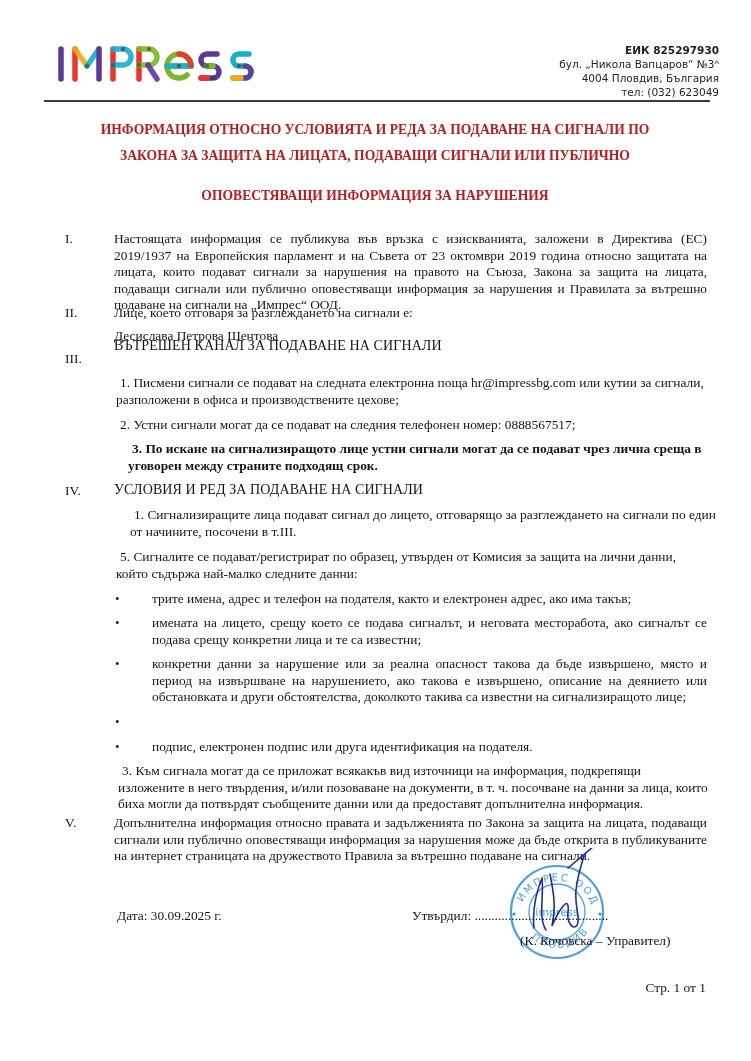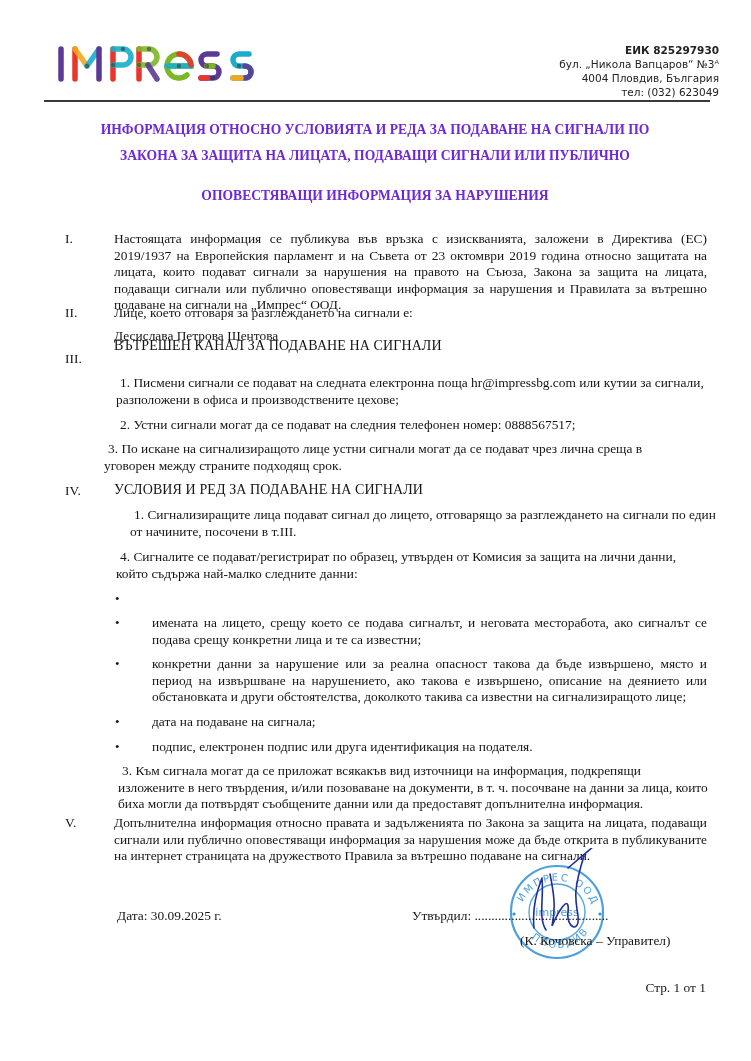--- a/index.html
+++ b/index.html
@@ -8,21 +8,21 @@
 
   
   .logo { position: absolute; left: 55px; top: 44px; width: 210px; height: 40px; }
   .company { position: absolute; right: 32px; top: 43px; text-align: right;
     font-family: "DejaVu Sans", sans-serif; font-size: 10.5px; line-height: 14px; color: #222; }
   .company .eik { font-weight: bold; }
   .header-rule { position: absolute; left: 44px; top: 100px; width: 666px; height: 2px; background: #3a3a3a; }
 
   
   .title { position: absolute; left: 60px; width: 630px; top: 118px; text-align: center;
-    font-family: "Liberation Serif", serif; font-weight: bold; font-size: 13.6px; line-height: 24px; color: #6d28d9; }
+    font-family: "Liberation Serif", serif; font-weight: bold; font-size: 13.6px; line-height: 24px; color: #b91c1c; }
 
   
   .serif { font-family: "Liberation Serif", serif; font-size: 13.4px; color: #151515; }
   .roman { position: absolute; left: 65px; }
   .txt { position: absolute; left: 114px; width: 593px; line-height: 16.5px; }
   .justify { text-align: justify; text-align-last: left; }
   .heading { font-size: 14px; letter-spacing: 0.1px; }
   .sub { position: absolute; left: 114px; width: 593px; line-height: 16.5px; text-indent: 4px; }
   .bullet-dot { position: absolute; left: 115px; font-size: 13px; }
   .bullet-txt { position: absolute; left: 152px; width: 555px; line-height: 16.5px; }
@@ -96,37 +96,37 @@
   <div class="serif txt justify" style="top:231px">Настоящата информация се публикува във връзка с изискванията, заложени в Директива (ЕС) 2019/1937 на Европейския парламент и на Съвета от 23 октомври 2019 година относно защитата на лицата, които подават сигнали за нарушения на правото на Съюза, Закона за защита на лицата, подаващи сигнали или публично оповестяващи информация за нарушения и Правилата за вътрешно подаване на сигнали на „Импрес“ ООД.</div>
 
   <div class="serif roman" style="top:305px">II.</div>
   <div class="serif txt" style="top:305px">Лице, което отговаря за разглеждането на сигнали е:</div>
   <div class="serif txt" style="top:328px">Десислава Петрова Шентова</div>
 
   <div class="serif roman" style="top:351px">III.</div>
   <div class="serif txt heading" style="top:338px">ВЪТРЕШЕН КАНАЛ ЗА ПОДАВАНЕ НА СИГНАЛИ</div>
   <div class="serif sub" style="top:375px; left:116px; width:590px;">1. Писмени сигнали се подават на следната електронна поща hr@impressbg.com или кутии за сигнали, разположени в офиса и производствените цехове;</div>
   <div class="serif sub" style="top:417px; left:116px;">2. Устни сигнали могат да се подават на следния телефонен номер: 0888567517;</div>
-  <div class="serif sub" style="top:441px; left:104px; width:590px;">3. По искане на сигнализиращото лице устни сигнали могат да се подават чрез лична среща в уговорен между страните подходящ срок.</div>
+  <div class="serif sub" style="top:441px; left:128px; width:590px;font-weight:bold;">3. По искане на сигнализиращото лице устни сигнали могат да се подават чрез лична среща в уговорен между страните подходящ срок.</div>
 
   <div class="serif roman" style="top:483px">IV.</div>
   <div class="serif txt heading" style="top:482px">УСЛОВИЯ И РЕД ЗА ПОДАВАНЕ НА СИГНАЛИ</div>
   <div class="serif sub" style="top:507px; left:130px; width:590px;">1. Сигнализиращите лица подават сигнал до лицето, отговарящо за разглеждането на сигнали по един от начините, посочени в т.III.</div>
-  <div class="serif sub" style="top:549px; left:116px; width:595px;">4. Сигналите се подават/регистрират по образец, утвърден от Комисия за защита на лични данни, който съдържа най-малко следните данни:</div>
+  <div class="serif sub" style="top:549px; left:116px; width:595px;">5. Сигналите се подават/регистрират по образец, утвърден от Комисия за защита на лични данни, който съдържа най-малко следните данни:</div>
 
   <div class="serif bullet-dot" style="top:591px">•</div>
+  <div class="serif bullet-txt" style="top:591px">трите имена, адрес и телефон на подателя, както и електронен адрес, ако има такъв;</div>
 
   <div class="serif bullet-dot" style="top:615px">•</div>
   <div class="serif bullet-txt justify" style="top:615px">имената на лицето, срещу което се подава сигналът, и неговата месторабота, ако сигналът се подава срещу конкретни лица и те са известни;</div>
 
   <div class="serif bullet-dot" style="top:656px">•</div>
   <div class="serif bullet-txt justify" style="top:656px">конкретни данни за нарушение или за реална опасност такова да бъде извършено, място и период на извършване на нарушението, ако такова е извършено, описание на деянието или обстановката и други обстоятелства, доколкото такива са известни на сигнализиращото лице;</div>
 
   <div class="serif bullet-dot" style="top:714px">•</div>
-  <div class="serif bullet-txt" style="top:714px">дата на подаване на сигнала;</div>
 
   <div class="serif bullet-dot" style="top:739px">•</div>
   <div class="serif bullet-txt" style="top:739px">подпис, електронен подпис или друга идентификация на подателя.</div>
 
   <div class="serif sub" style="top:763px; left:118px; width:590px;">3. Към сигнала могат да се приложат всякакъв вид източници на информация, подкрепящи изложените в него твърдения, и/или позоваване на документи, в т. ч. посочване на данни за лица, които биха могли да потвърдят съобщените данни или да предоставят допълнителна информация.</div>
 
   <div class="serif roman" style="top:815px">V.</div>
   <div class="serif txt justify" style="top:815px">Допълнителна информация относно правата и задълженията по Закона за защита на лицата, подаващи сигнали или публично оповестяващи информация за нарушения може да бъде открита в публикуваните на интернет страницата на дружеството Правила за вътрешно подаване на сигнали.</div>
 
   <svg class="stamp" viewBox="0 0 118 118">

